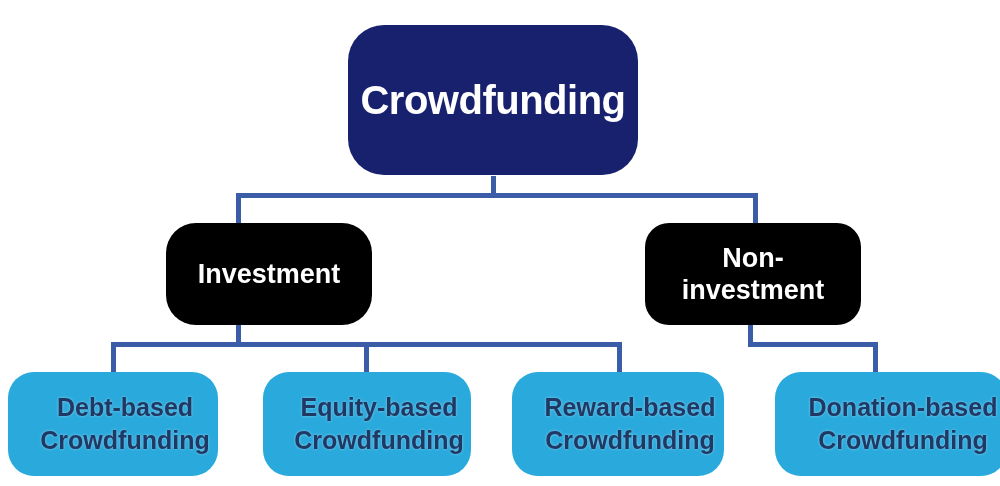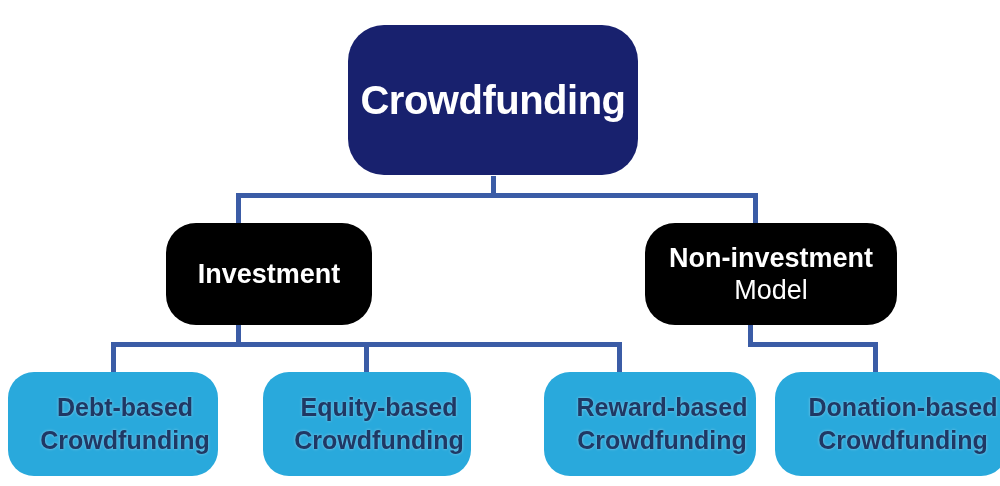--- a/index.html
+++ b/index.html
@@ -51,39 +51,39 @@
     font-weight: bold;
     line-height: 32px;
   }
   .node-branch .t2 {
     color: #ffffff;
     font-size: 27px;
     font-weight: normal;
     line-height: 32px;
   }
   .node-investment { left: 134px; width: 206px; margin-left: 32px; }
-  .node-noninvestment { left: 645px; width: 252px; }
+  .node-noninvestment { left: 645px; width: 216px; border-radius: 24px; }
   
   .node-leaf {
     top: 372px;
     height: 104px;
     background: #29A9DC;
     border-radius: 26px;
   }
   .node-leaf .t1, .node-leaf .t2 {
     color: #1F3864;
     font-size: 25px;
     font-weight: bold;
     line-height: 33px;
     text-shadow: 0 0 3px rgba(255,255,255,0.45);
     margin-left: 24px;
   }
   .node-debt     { left: 8px;   width: 210px; }
   .node-equity   { left: 263px; width: 208px; }
-  .node-reward   { left: 544px; width: 212px; }
+  .node-reward   { left: 512px; width: 212px; }
   .node-donation { left: 775px; width: 232px; }
   
   .line {
     position: absolute;
     background: #3B5CA6;
   }
   .l-root-stub   { left: 491px; top: 176px; width: 5px;   height: 19px; }
   .l-top-h       { left: 236px; top: 193px; width: 522px; height: 5px;  }
   .l-top-vl      { left: 236px; top: 193px; width: 5px;   height: 31px; }
   .l-top-vr      { left: 753px; top: 193px; width: 5px;   height: 31px; }
@@ -116,21 +116,20 @@
 
   <div class="node node-root">
     <span class="t1">Crowdfunding</span>
   </div>
 
   <div class="node node-branch node-investment">
     <span class="t1">Investment</span>
   </div>
   <div class="node node-branch node-noninvestment">
     <span class="t1">Non-investment</span>
-    <span class="t2">Model</span>
   </div>
 
   <div class="node node-leaf node-debt">
     <span class="t1">Debt-based</span>
     <span class="t2">Crowdfunding</span>
   </div>
   <div class="node node-leaf node-equity">
     <span class="t1">Equity-based</span>
     <span class="t2">Crowdfunding</span>
   </div>

